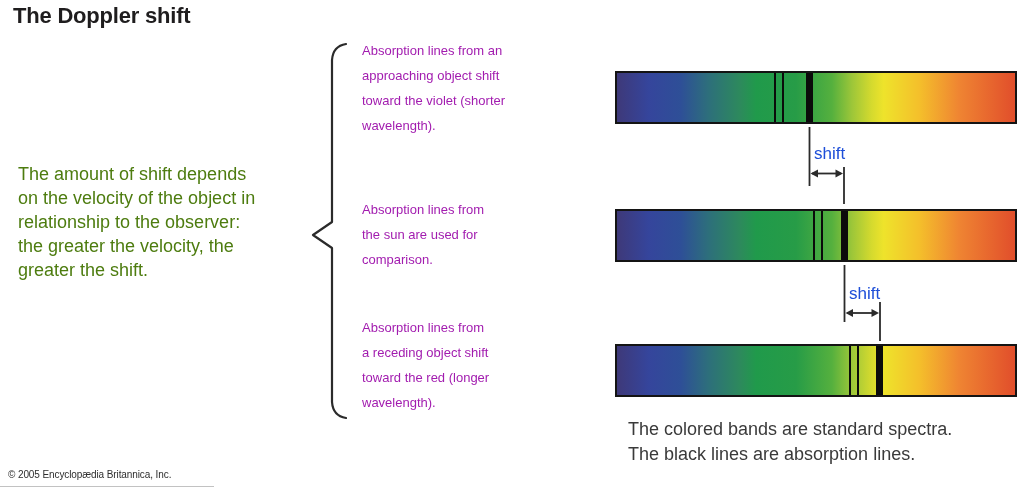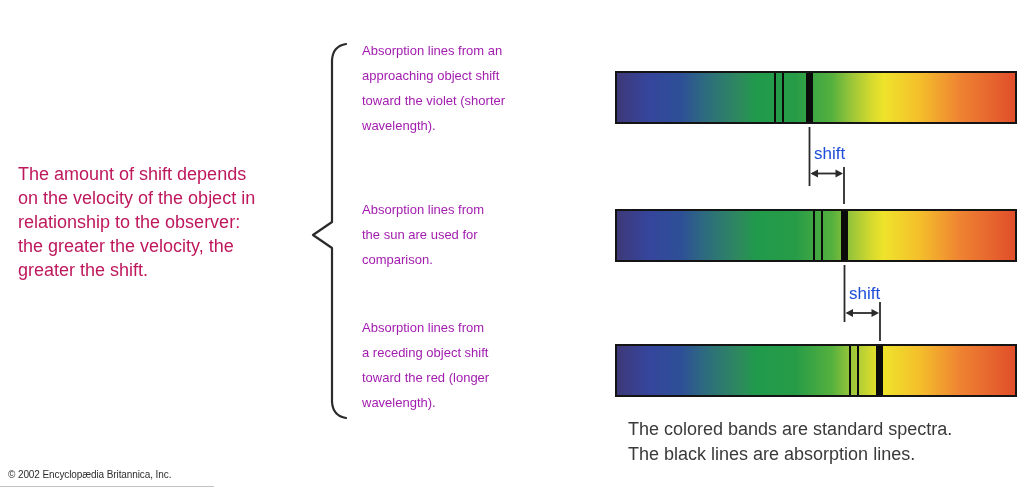--- a/index.html
+++ b/index.html
@@ -6,21 +6,21 @@
   .canvas{
     position:relative;width:1024px;height:490px;background:#ffffff;overflow:hidden;
     font-family:"Liberation Sans","DejaVu Sans",sans-serif;color:#3a3a3a;
   }
   .page-title{
     position:absolute;left:13px;top:3px;margin:0;
     font-size:22px;font-weight:bold;color:#1f1d1e;letter-spacing:-0.2px;
   }
   .left-note{
     position:absolute;left:18px;top:162px;width:300px;margin:0;
-    font-size:18px;line-height:24px;white-space:pre-line;color:#be185d;
+    font-size:18px;line-height:24px;white-space:pre-line;color:#4d7c0f;
   }
   .annotation{
     position:absolute;left:362px;width:240px;margin:0;
     font-size:13px;line-height:25px;white-space:pre-line;color:#a21caf;
   }
   .a1{top:38px;} .a2{top:197px;} .a3{top:315px;}
   .overlay{position:absolute;left:0;top:0;width:1024px;height:490px;pointer-events:none;}
   .bar{
     position:absolute;left:615px;width:402px;height:53px;box-sizing:border-box;
     border:2px solid #141414;
@@ -42,20 +42,21 @@
   }
   .bottom-rule{
     position:absolute;left:0;top:486px;width:214px;height:1px;background:#c2c2c2;
   }
 </style>
 </head>
 <body>
 
 <div class="canvas">
 
+  <h1 class="page-title">The Doppler shift</h1>
 
   <p class="left-note">The amount of shift depends
 on the velocity of the object in
 relationship to the observer:
 the greater the velocity, the
 greater the shift.</p>
 
   <svg class="overlay" viewBox="0 0 1024 490" xmlns="http://www.w3.org/2000/svg">
 
     <path d="M346,44 Q333,46 332,60 L332,222 L313,235 L332,248 L332,402 Q333,416 346,418" fill="none" stroke="#2b2b2b" stroke-width="2.2" stroke-linecap="round" stroke-linejoin="round"></path>
@@ -104,16 +105,16 @@
       <div class="absline thin" style="left: 240px;"></div>
       <div class="absline thick" style="left: 259px;"></div>
     </div>
 
   <div class="shift-label s1">shift</div>
   <div class="shift-label s2">shift</div>
 
   <p class="caption">The colored bands are standard spectra.
 The black lines are absorption lines.</p>
 
-  <div class="copyright">© 2002 Encyclopædia Britannica, Inc.</div>
+  <div class="copyright">© 2005 Encyclopædia Britannica, Inc.</div>
   <div class="bottom-rule"></div>
 
 </div>
 
 </body></html>

